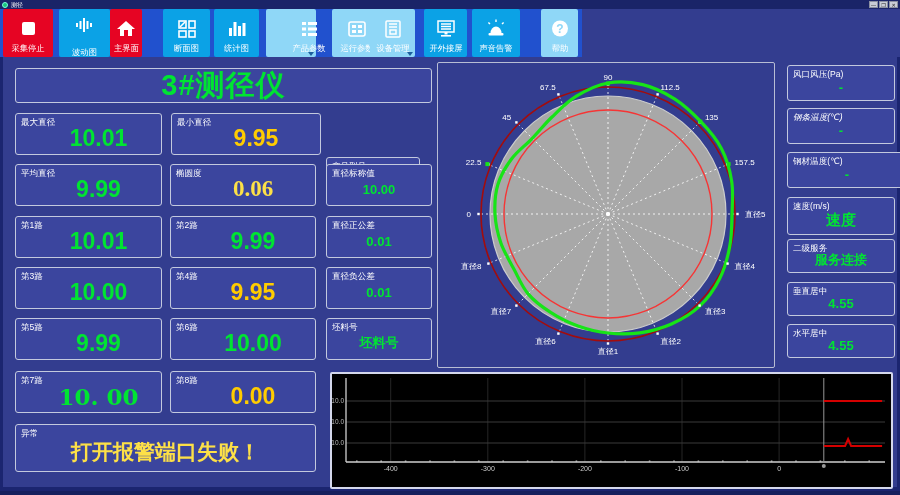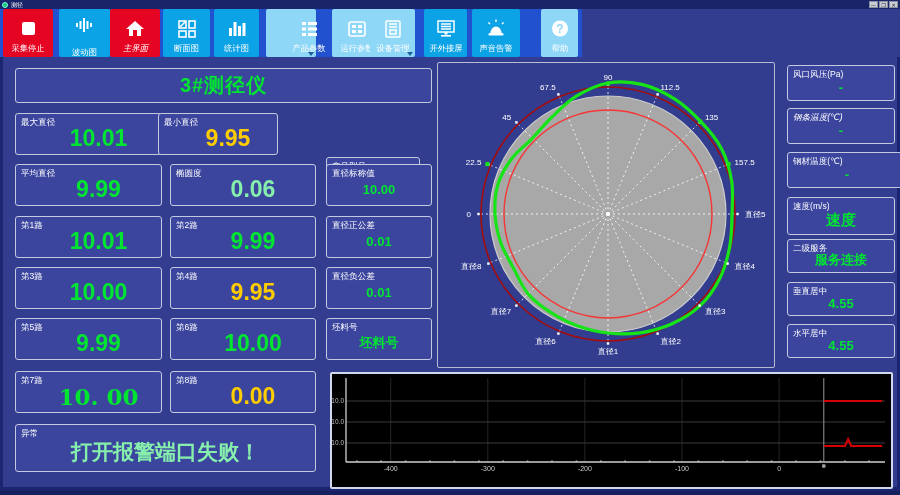--- a/index.html
+++ b/index.html
@@ -26,24 +26,24 @@
   .tb-label{font-size:9px;line-height:9px;white-space:nowrap;transform:scale(.92);}
   .tb-icon{flex:1;display:flex;align-items:center;justify-content:center;}
   .tb-drop{position:absolute;right:2px;bottom:1px;width:0;height:0;
            border-left:3px solid transparent;border-right:3px solid transparent;
            border-top:4px solid #1b5f9e;}
   
   #main{position:absolute;left:0;top:57px;width:900px;height:434px;background:#333d8f;
         border-left:3px solid #1b2570;border-right:3px solid #1b2570;border-bottom:4px solid #1b2570;}
   .panel-box{position:absolute;background:#3b459e;border:1px solid #c3c9de;border-radius:3px;}
   #lp-title{left:12px;top:11px;width:417px;height:35px;display:flex;align-items:center;justify-content:center;}
-  #lp-title span{color:#00e432;font-size:20px;font-weight:bold;letter-spacing:1px;}
+  #lp-title span{color:#00e432;font-size:29px;font-weight:bold;letter-spacing:1px;}
   .cell .lbl{position:absolute;top:2px;left:5px;font-size:9px;color:#fff;white-space:nowrap;transform-origin:left top;transform:scale(.95);}
   .cell .val{position:absolute;left:0;right:0;top:8px;bottom:0;display:flex;align-items:center;justify-content:center;font-weight:bold;}
-  .val.green{color:#00e432;} .val.yellow{color:#ffcc00;} .val.red{color:#86efac;}
+  .val.green{color:#00e432;} .val.yellow{color:#ffcc00;} .val.red{color:#fde047;font-family:Liberation Serif, serif;}
   .val.big{font-size:23px;padding-left:20px;} .val.small{font-size:13px;} .val.mid{font-size:15px;}
   .val.serif{font-family:"DejaVu Serif","Liberation Serif",serif;}
   #alarm-val{font-size:21px;}
   
   #polar-panel{position:absolute;left:434px;top:5px;width:338px;height:306px;background:#333d8f;
                border:1px solid #b8bdd4;border-radius:2px;}
   
   #strip-panel{position:absolute;left:327px;top:315px;width:563px;height:117px;background:#000;
                border:2px solid #d4d8ec;border-radius:2px;}
   svg text{font-family:"Liberation Sans","DejaVu Sans",sans-serif;}
@@ -78,21 +78,21 @@
               <rect x="2" y="9" width="2" height="4"></rect>
               <rect x="5.5" y="7" width="2" height="8"></rect>
               <rect x="9" y="4" width="2" height="14"></rect>
               <rect x="12.5" y="7" width="2" height="8"></rect>
               <rect x="16" y="9" width="2" height="4"></rect>
             </g>
           </svg>
         </div>
         <div class="tb-label">波动图</div>
       </div>
-      <div class="tb-btn red" style="left: 110px; width: 50px; font-style: italic;">
+      <div class="tb-btn red" style="left: 110px; width: 32px;">
         <div class="tb-icon">
           <svg width="22" height="22" viewBox="0 0 22 22">
             <path d="M11 3 L20 11 H17 V18 H5 V11 H2 Z" fill="#fff"></path>
             <rect x="9" y="12" width="4" height="6" fill="#e60423"></rect>
           </svg>
         </div>
         <div class="tb-label">主界面</div>
       </div>
       <div class="tb-btn blue" style="left: 163px; width: 47px;">
         <div class="tb-icon">
@@ -204,21 +204,21 @@
     </div>
   <div id="main">
     <div class="panel-box" id="lp-title">
       <span>3#测径仪</span>
     </div>
     <div id="cells-holder">
         <div class="panel-box cell" style="left: 12px; width: 147px; top: 56px; height: 42px;">
           <div class="lbl">最大直径</div>
           <div class="val green big">10.01</div>
         </div>
-        <div class="panel-box cell" style="left: 155px; width: 120px; top: 56px; height: 42px;">
+        <div class="panel-box cell" style="left: 168px; width: 150px; top: 56px; height: 42px;">
           <div class="lbl">最小直径</div>
           <div class="val yellow big">9.95</div>
         </div>
         <div class="panel-box cell" style="left: 323px; width: 94px; top: 56px; height: 42px; margin-top: 44px;">
           <div class="lbl">产品型号</div>
           <div class="val green small">D10</div>
         </div>
         <div class="panel-box cell" style="left: 12px; width: 147px; top: 107px; height: 42px;">
           <div class="lbl">平均直径</div>
           <div class="val green big">9.99</div>

